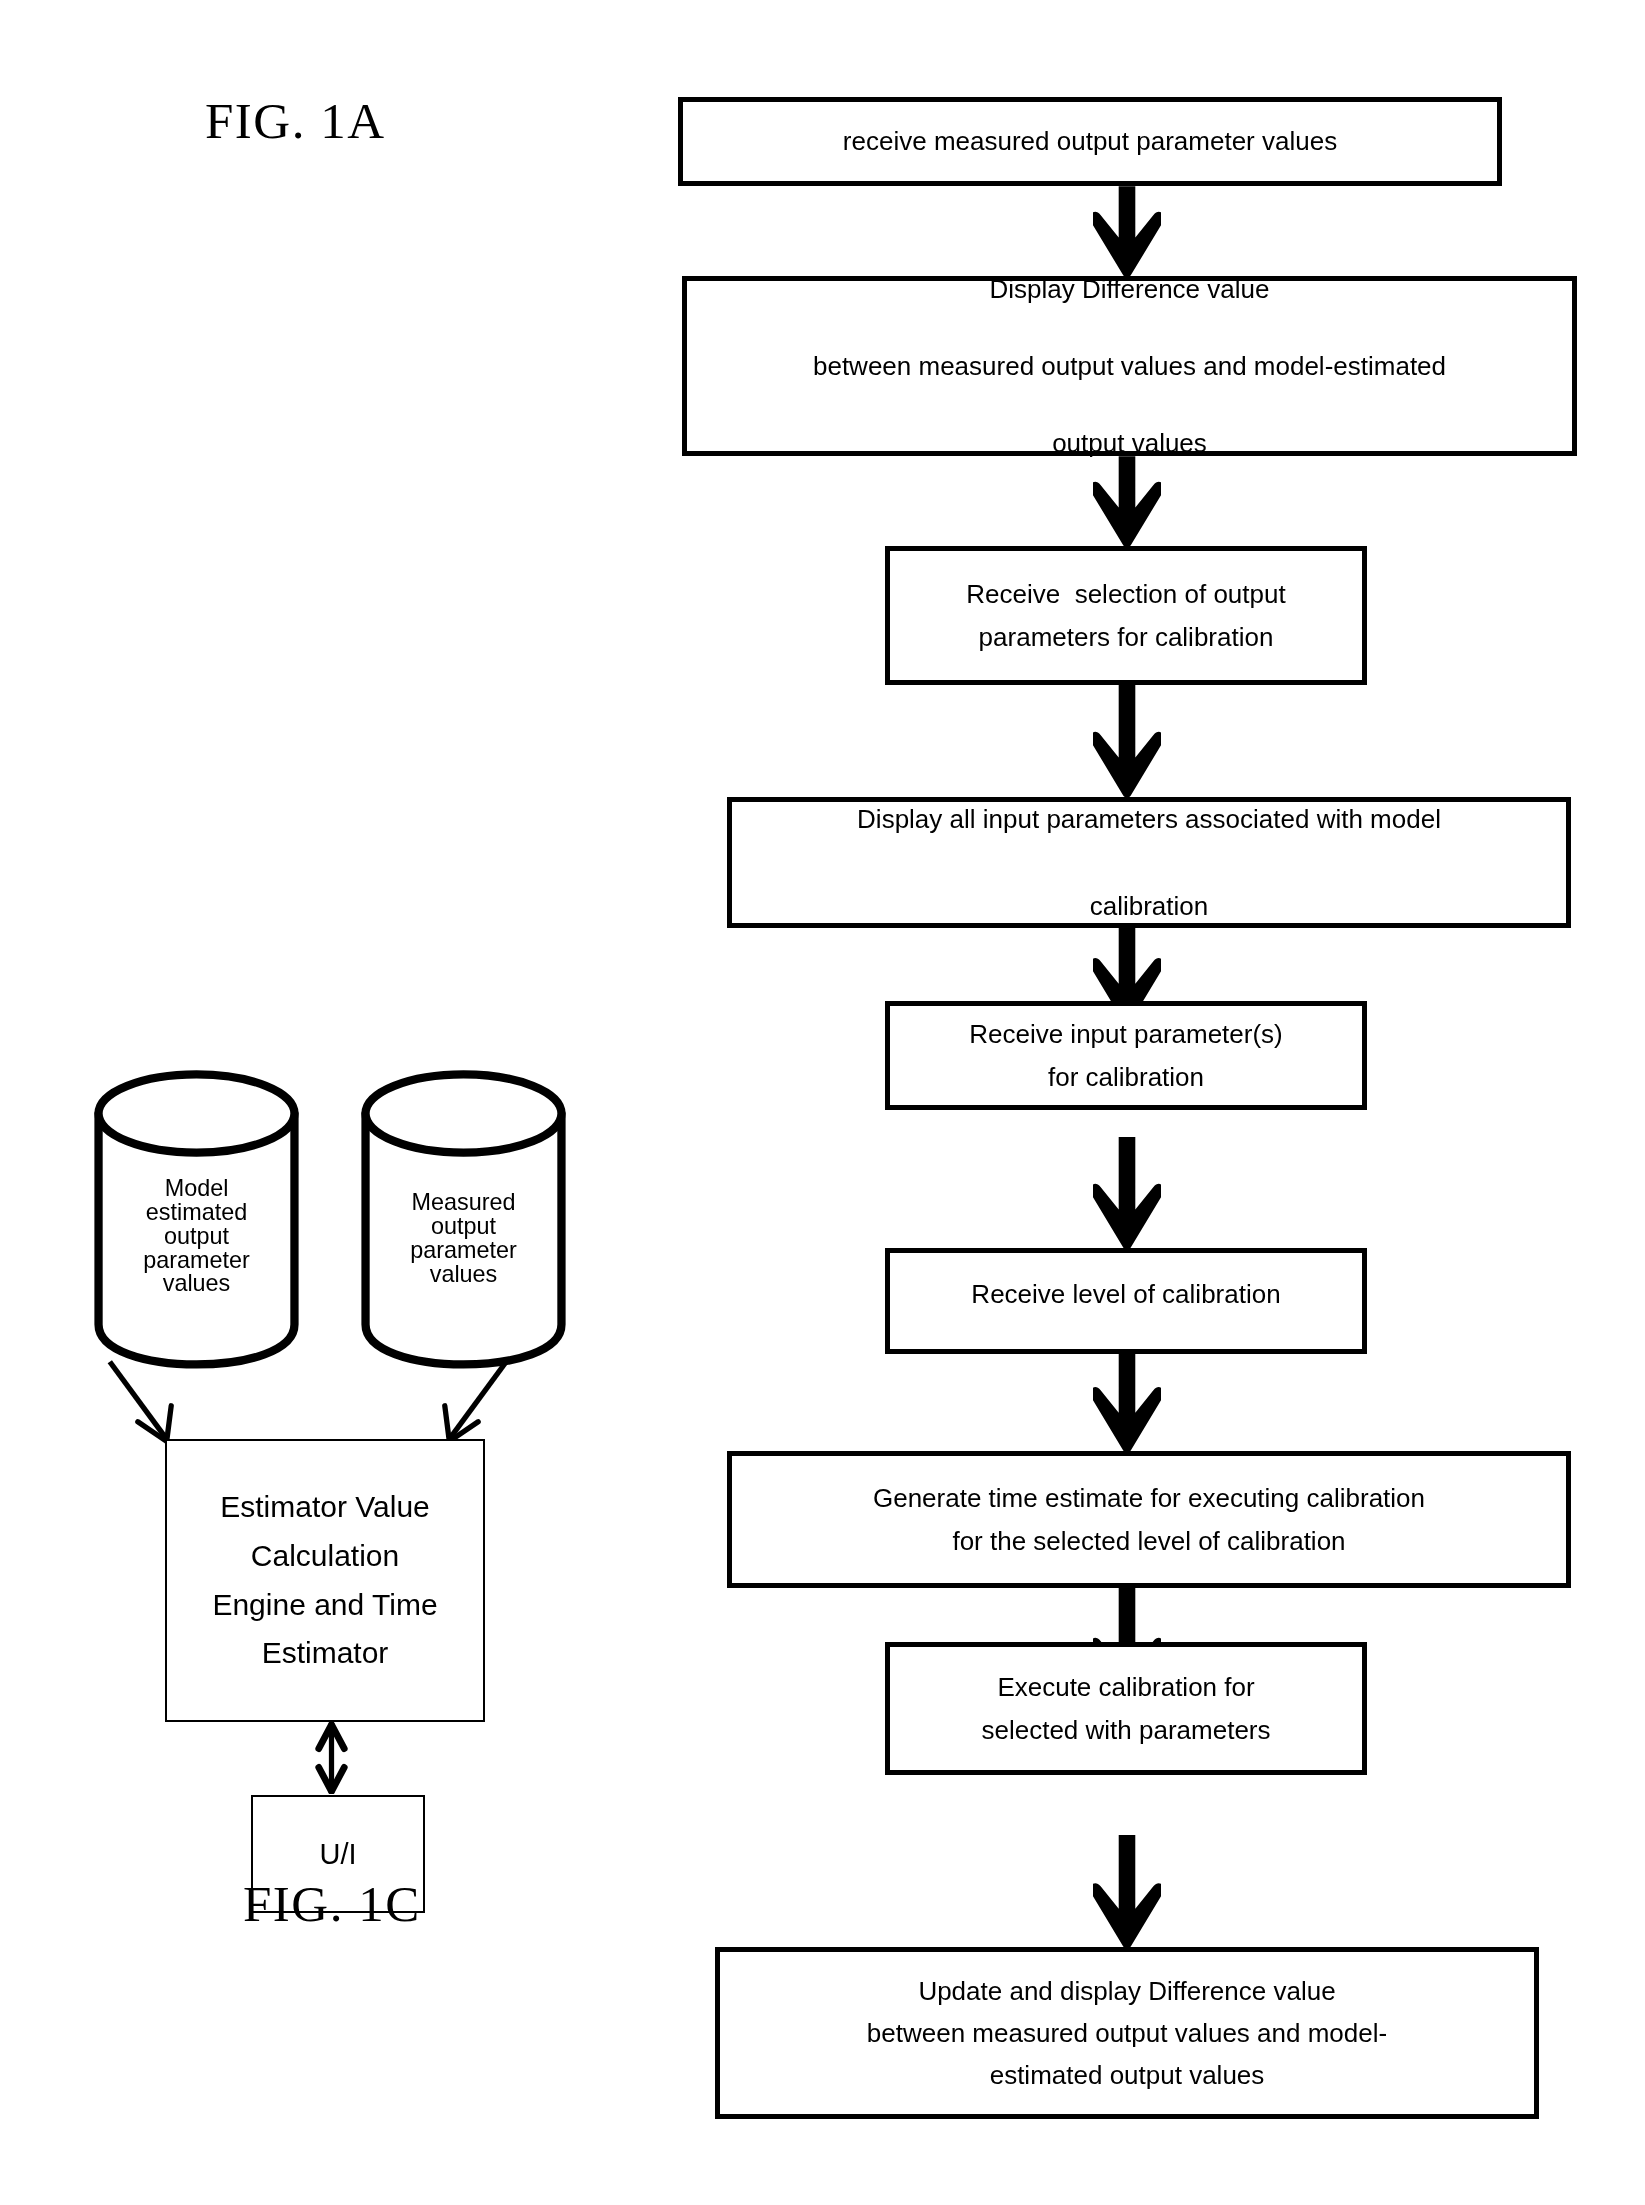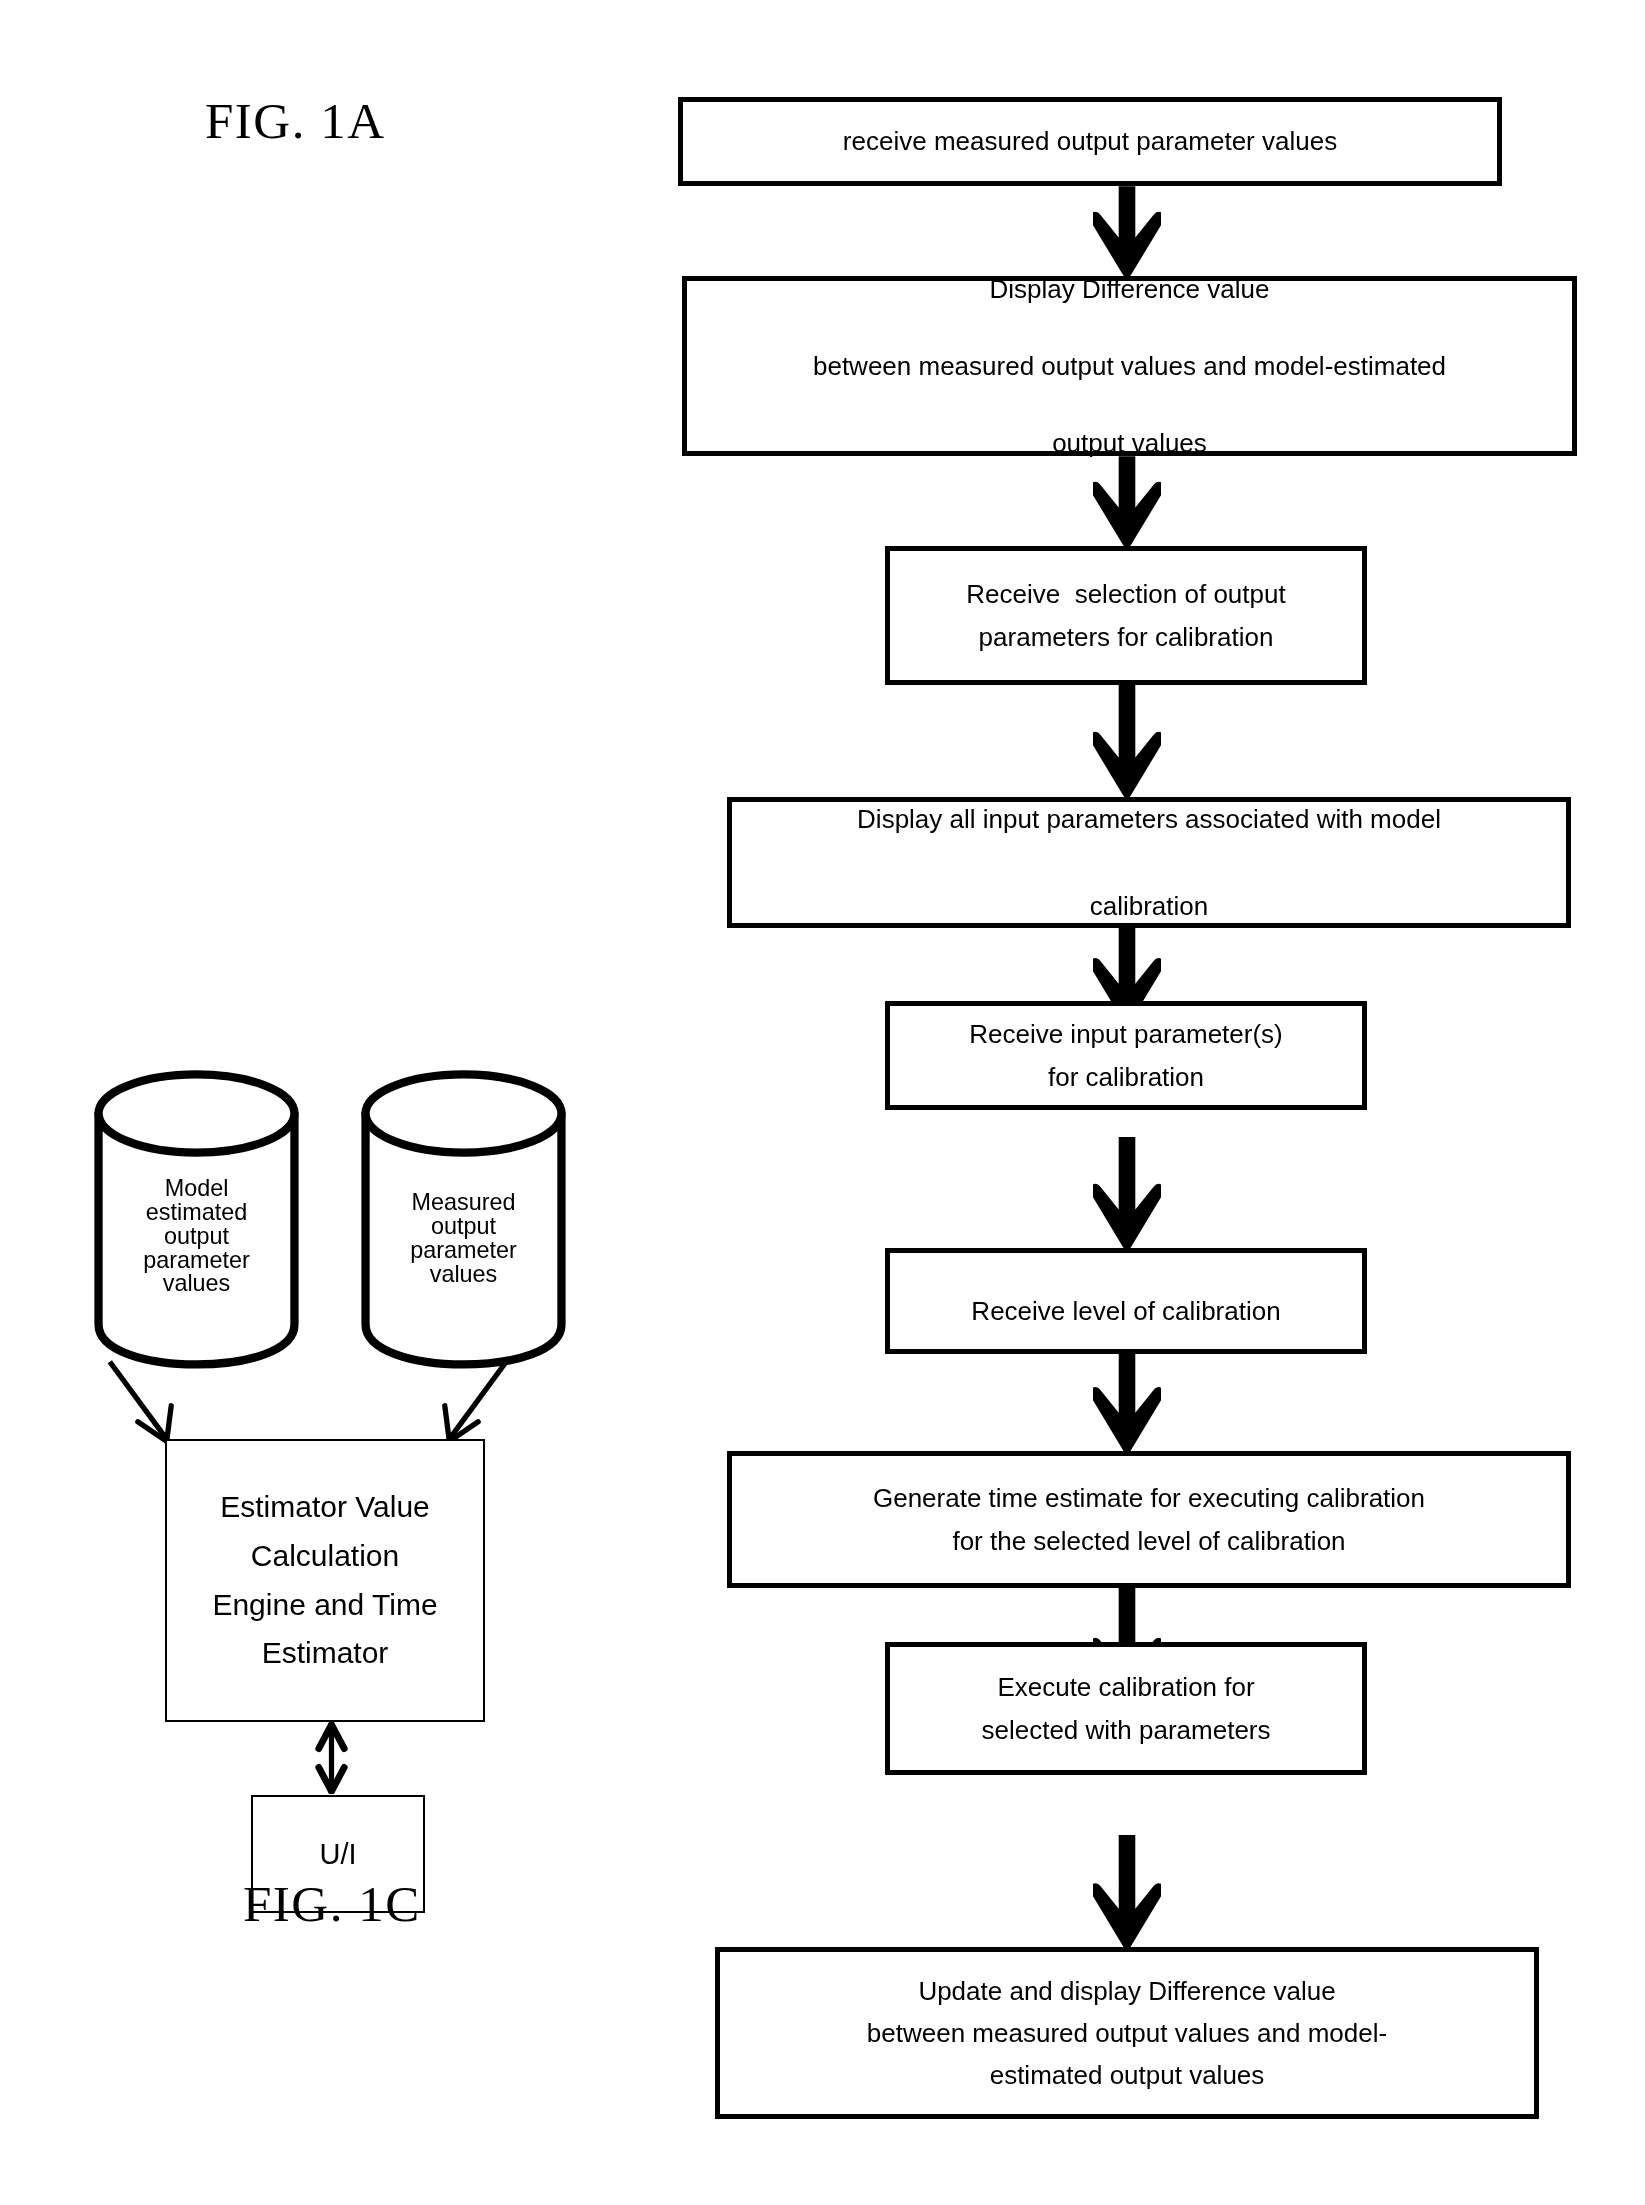--- a/index.html
+++ b/index.html
@@ -37,21 +37,21 @@
     justify-content: center;
     color: #000;
   }
   .proc-box .line {
     font-size: 26px;
     line-height: 1.62;
     text-align: center;
     white-space: pre;
   }
   .proc-box.top-aligned {
-    justify-content: center;
+    justify-content: flex-start;
     padding-top: 19.6px;
   }
   
   .block-arrow {
     position: absolute;
   }
   .block-arrow svg { display: block; }
   
   .cyl {
     position: absolute;

